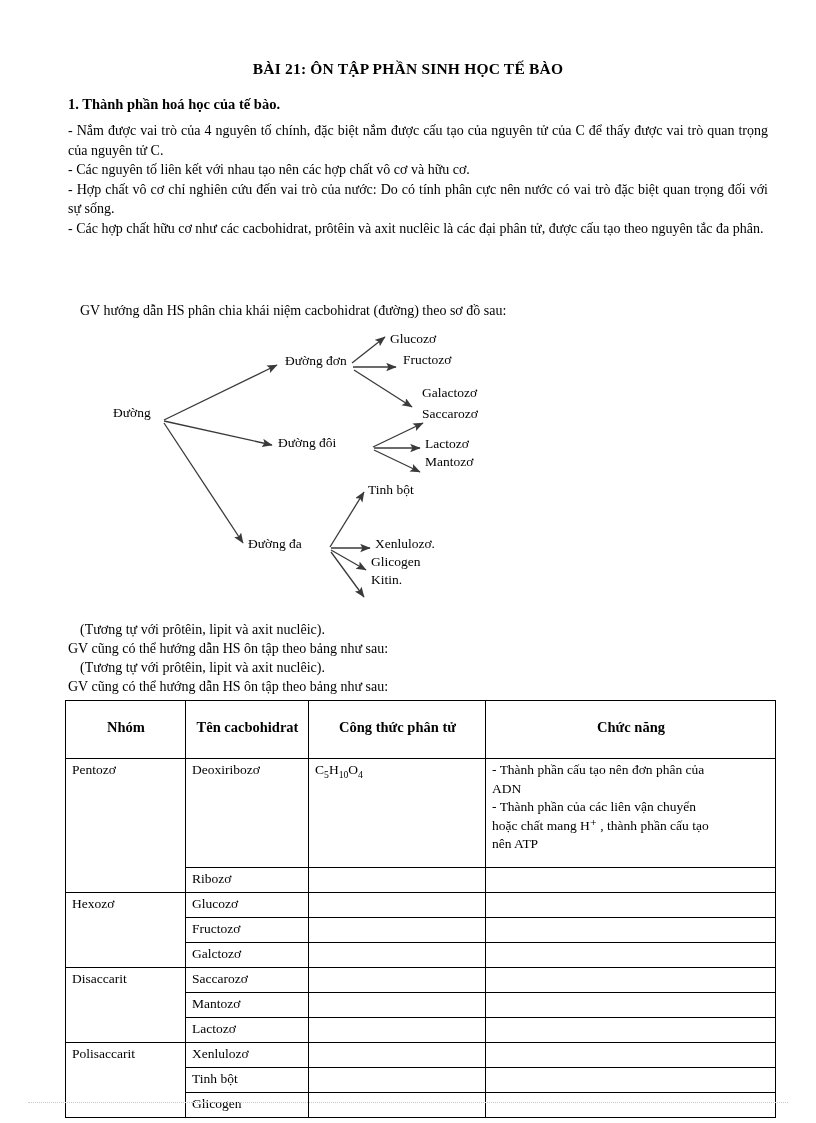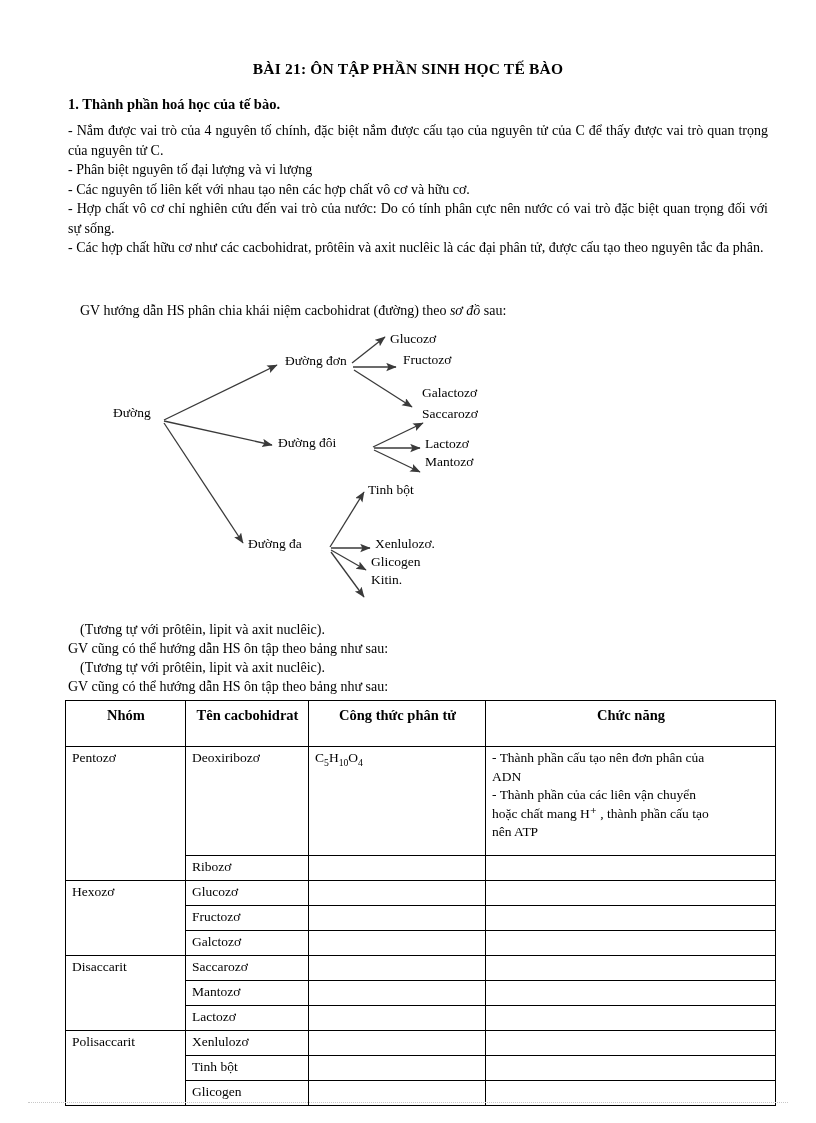--- a/index.html
+++ b/index.html
@@ -46,21 +46,21 @@
     text-align: justify;
     text-justify: inter-word;
   }
   #para-block { top: 121px; }
 
   .intro-line {
     position: absolute;
     left: 80px; top: 303px;
     font-size: 14px;
   }
-  .intro-line .ital { font-style: italic; }
+  .intro-line .ital { }
 
   
   .diagram {
     position: absolute;
     left: 0; top: 325px;
     width: 816px;
     height: 290px;
   }
   .diagram svg { position: absolute; left: 0; top: 0; }
   .dlabel {
@@ -100,21 +100,21 @@
     line-height: 18.5px;
     font-weight: normal;
     text-align: left;
   }
   table.maintbl thead th {
     text-align: center;
     font-weight: bold;
     font-size: 14.5px;
     height: 38px;
     vertical-align: top;
-    padding-top: 5px;
+    padding-top: 17px;
   }
   td.grp {
     text-align: center;
     font-weight: bold;
     font-size: 14.5px;
     vertical-align: middle;
   }
   td.tall { height: 104px; }
   td.r-std { height: 20px; }
   .fn-cell { line-height: 18.5px; }
@@ -137,21 +137,20 @@
 <body>
 
 <div class="page">
 
   <div class="doc-title">BÀI 21: ÔN TẬP PHẦN SINH HỌC TẾ BÀO</div>
 
   <div class="section-heading">1. Thành phần hoá học của tế bào.</div>
 
   <div class="body-block" id="para-block">
       <div>- Nắm được vai trò của 4 nguyên tố chính, đặc biệt nắm được cấu tạo của nguyên tử của C để thấy được vai trò quan trọng của nguyên tử C.</div>
-      <div>- Phân biệt nguyên tố đại lượng và vi lượng</div>
       <div>- Các nguyên tố liên kết với nhau tạo nên các hợp chất vô cơ và hữu cơ.</div>
       <div>- Hợp chất vô cơ chỉ nghiên cứu đến vai trò của nước: Do có tính phân cực nên nước có vai trò đặc biệt quan trọng đối với sự sống.</div>
       <div>- Các hợp chất hữu cơ như các cacbohidrat, prôtêin và axit nuclêic là các đại phân tử, được cấu tạo theo nguyên tắc đa phân.</div>
     </div>
 
   <div class="intro-line">
     <span>GV hướng dẫn HS phân chia khái niệm cacbohidrat (đường) theo </span><span class="ital">sơ đồ</span><span> sau:</span>
   </div>
 
   <div class="diagram">

